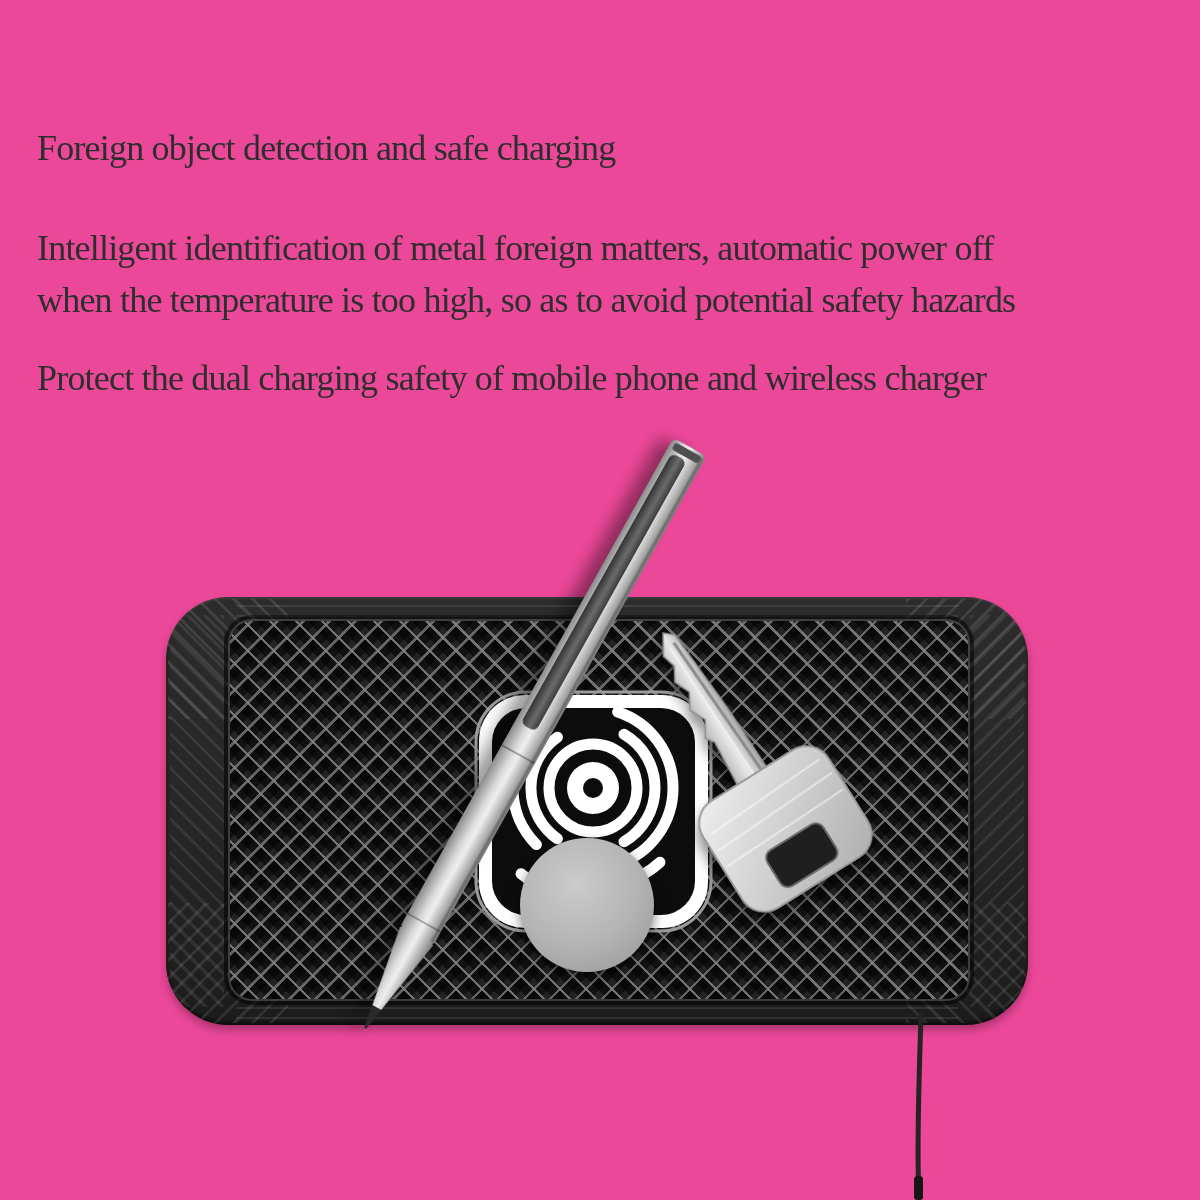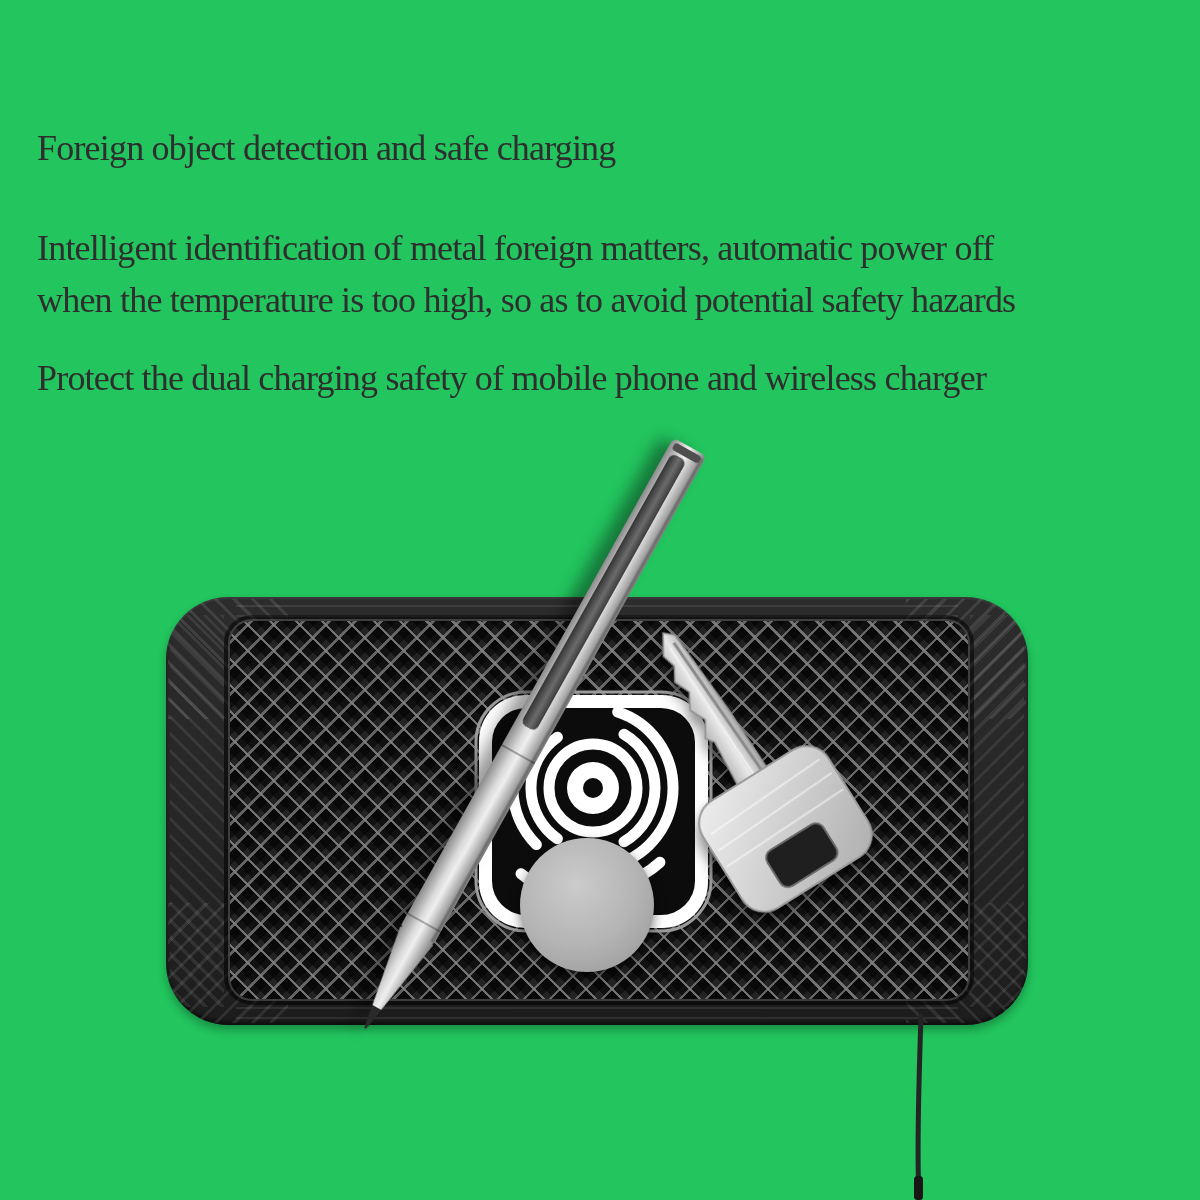--- a/index.html
+++ b/index.html
@@ -1,20 +1,20 @@
 <!DOCTYPE html>
 <html><head>
 <meta charset="utf-8">
 <style>
   html,body{margin:0;padding:0;}
   body{
     width:1200px;height:1200px;background:#ffffff;overflow:hidden;
     font-family:"Liberation Serif", serif;
   }
-  .stage{position:relative;width:1200px;height:1200px;background:#22c55e;}
+  .stage{position:relative;width:1200px;height:1200px;background:#ec4899;}
 
   
   .features{position:absolute;left:0;top:0;width:1200px;color:#2e2e2e;}
   .feat{position:absolute;left:37px;width:1170px;font-size:36px;letter-spacing:-0.8px;line-height:52px;white-space:nowrap;}
   .t1{top:122px;}
   .t2{top:222px;}
   .t3{top:352px;}
 
   
   .pad{

